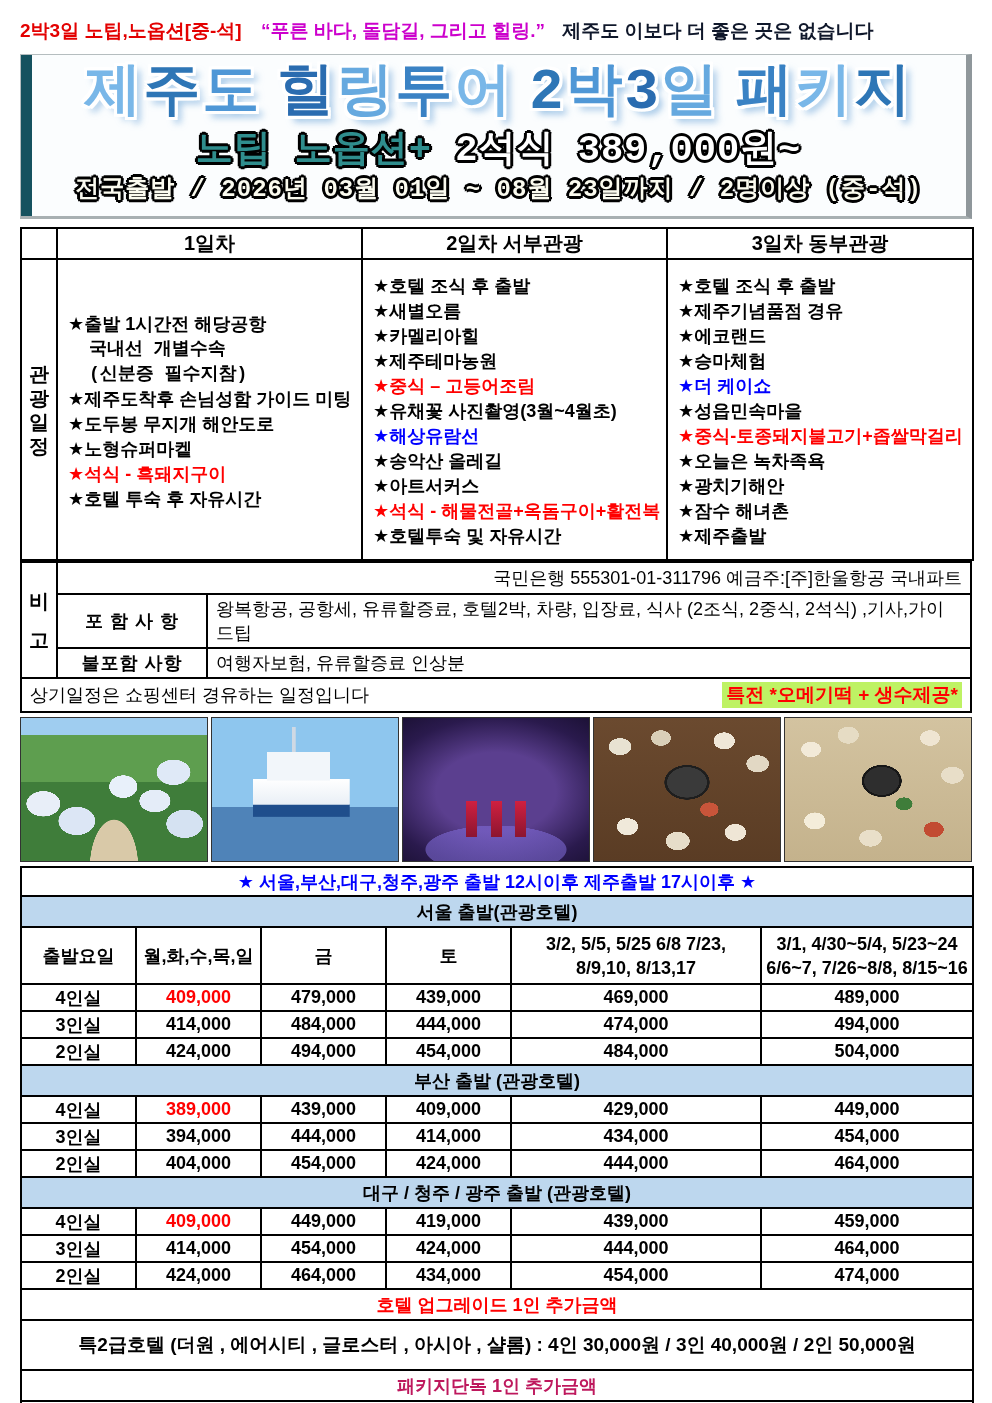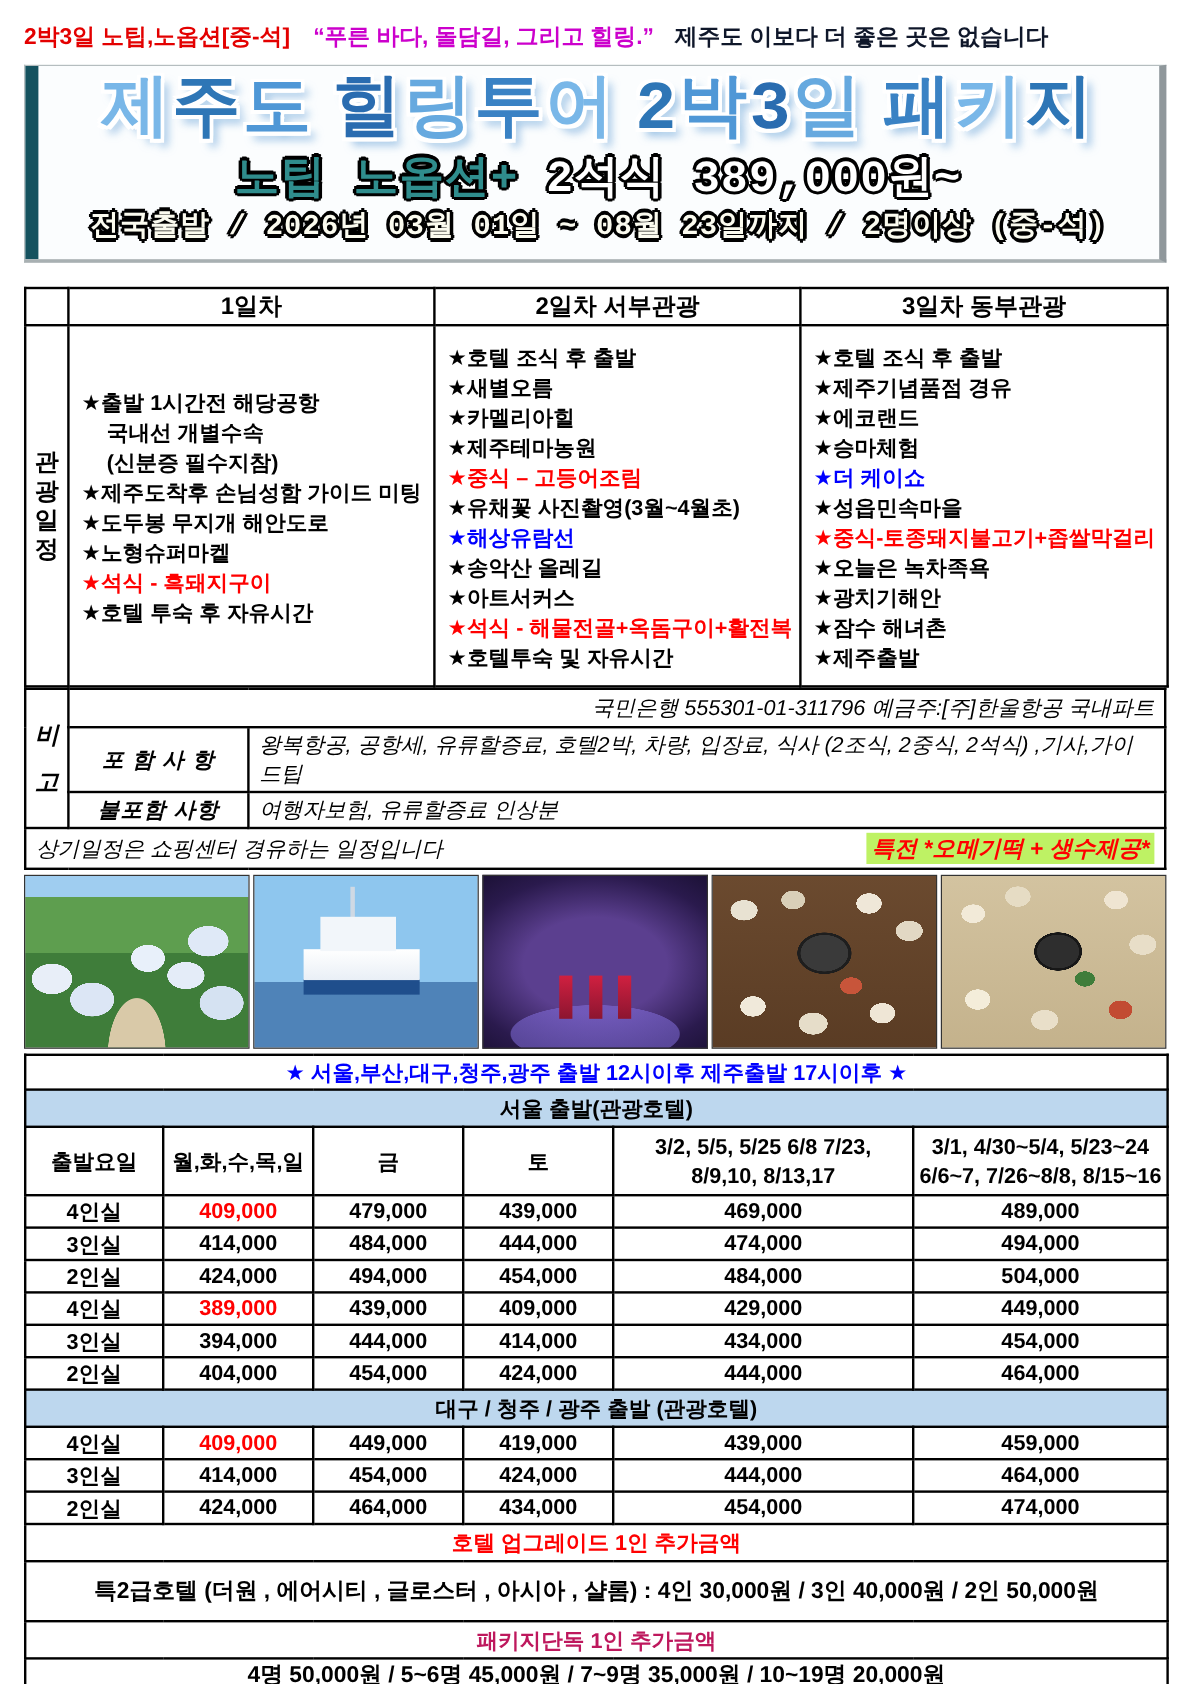--- a/index.html
+++ b/index.html
@@ -40,34 +40,34 @@
   }
   .sub-teal  { color: #2f8d8d; }
   .sub-white { color: #ffffff; }
   .banner-sched { font-size: 24px; font-weight: 900; line-height: 33px; color: #fbfbef; letter-spacing: 1px; white-space: nowrap; }
 
   
   table { border-collapse: collapse; width: 952px; table-layout: fixed; }
   td, th { border: 2px solid #000; }
 
   
-  .itin { margin-top: 20px; }
+  .itin { margin-top: 8px; }
   .itin th.day-hdr { height: 31px; font-size: 20px; font-weight: bold; text-align: center; background: #fff; }
   .itin .corner { width: 36px; }
   .day-cell { vertical-align: top; padding: 14px 6px 10px 10px; font-size: 18px; font-weight: 600; line-height: 25px; }
   .day-cell.mid { vertical-align: middle; }
   .it { white-space: nowrap; }
-  .it.cont { padding-left: 21px; }
+  .it.cont { padding-left: 21px; font-family: Liberation Mono, monospace; }
   .ik { color: #000; } .ir { color: #ff0000; } .ib { color: #0000ff; }
   .vcell { width: 36px; text-align: center; vertical-align: middle; padding: 6px 0; }
   .vlabel { display: flex; flex-direction: column; align-items: center; justify-content: space-around; height: 100%; min-height: 100%; font-size: 20px; font-weight: bold; }
   .vlabel div { line-height: 24px; }
 
   
-  .notes td { font-size: 18px; font-style: italic; }
+  .notes td { font-size: 18px; }
   .note-bank { text-align: right; padding: 3px 8px; height: 29px; font-weight: 500; }
   .note-label { width: 130px; text-align: center; font-weight: 600; height: 27px; letter-spacing: 1px; }
   .note-text { padding: 2px 8px; font-weight: 500; }
   .note-side { width: 36px; }
   .note-side .vlabel { min-height: 78px; }
   .note-foot { padding: 3px 8px; height: 28px; }
   .note-foot-flex { display: flex; justify-content: space-between; align-items: center; }
   .bonus { background: #bef264; color: #ff0000; font-weight: bold; font-size: 19px; padding: 0 4px; text-align: center; }
 
   
@@ -301,20 +301,23 @@
           <td>494,000</td>
         </tr>
         <tr class="price-row">
           <td class="room">2인실</td>
           <td>424,000</td>
           <td>494,000</td>
           <td>454,000</td>
           <td>484,000</td>
           <td>504,000</td>
         </tr>
+        <tr>
+          <td class="sec-hdr" colspan="6">부산 출발 (관광호텔)</td>
+        </tr>
         <tr class="price-row">
           <td class="room">4인실</td>
           <td class="red">389,000</td>
           <td>439,000</td>
           <td>409,000</td>
           <td>429,000</td>
           <td>449,000</td>
         </tr>
         <tr class="price-row">
           <td class="room">3인실</td>

